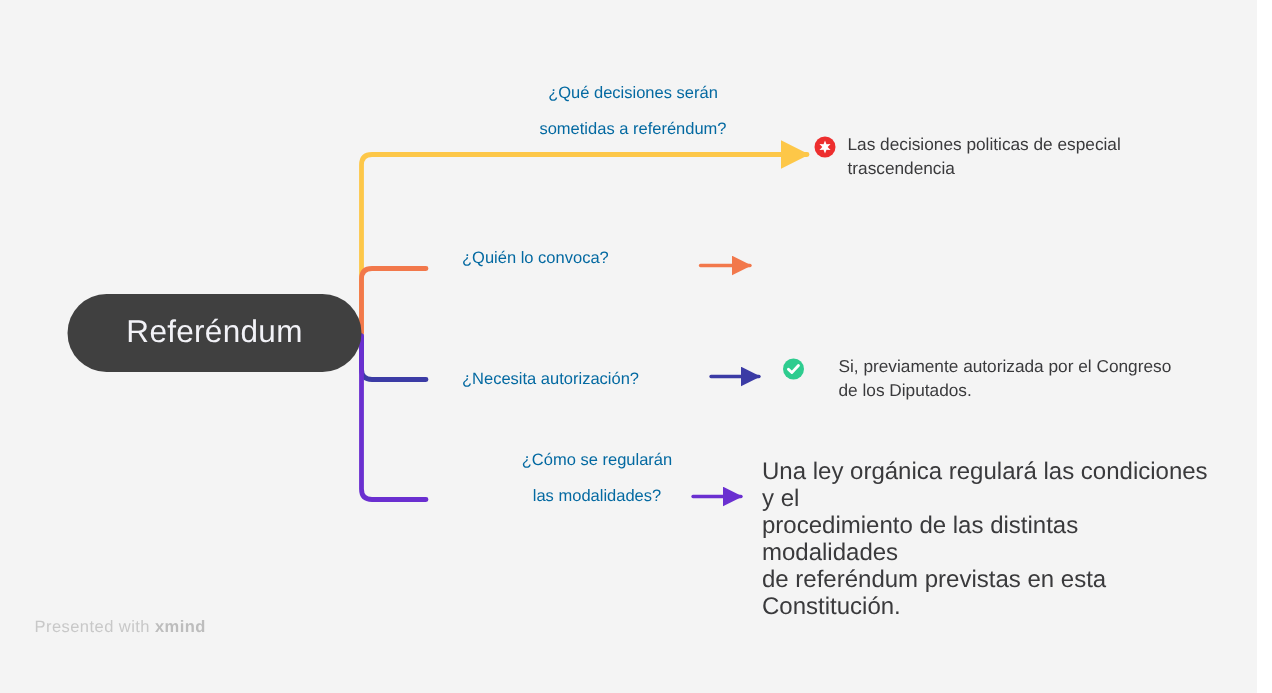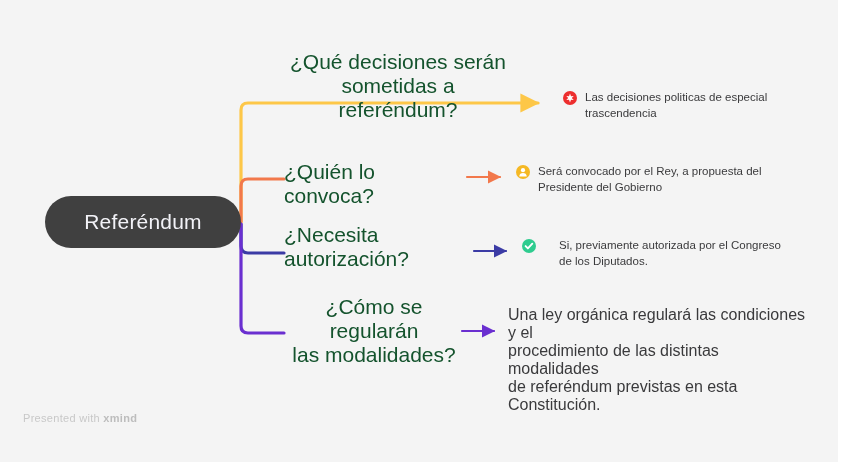--- a/index.html
+++ b/index.html
@@ -45,25 +45,26 @@
     color: #f2f2f7;
     font-size: 21px;
     letter-spacing: 0.2px;
     font-weight: 400;
     white-space: nowrap;
   }
 
   
   .branch-label {
     position: absolute;
-    color: #14532d;
-    font-size: 21px;
+    color: #0369a1;
+    font-size: 11px;
     line-height: 24px;
     text-align: center;
     white-space: pre-line;
+    margin-left: 24px;
   }
 
   
   .leaf {
     position: absolute;
     display: flex;
     align-items: flex-start;
   }
   .leaf-icon {
     flex: 0 0 auto;
@@ -142,44 +143,34 @@
     <path d="M462,331 L494,331" fill="none" stroke="#6a2fd0" stroke-width="2.2" stroke-linecap="round" marker-end="url(#arw-p)"></path>
   </svg>
 
   <div class="root-node">
     <span class="root-label">Referéndum</span>
   </div>
 
   <div class="branch-label" style="left:284px; top:50px; width:228px;">¿Qué decisiones serán
 sometidas a referéndum?</div>
 
-  <div class="leaf" style="left:563px; top:89px; width:262px;">
+  <div class="leaf" style="left:543px; top:89px; width:262px;">
     <span class="leaf-icon" style="background:#ed2e2e;">
       <svg width="14" height="14" viewBox="0 0 14 14">
         <path d="M7,2.6 L8.0,5.2 L10.7,5.0 L8.8,7.0 L10.7,9.0 L8.0,8.8 L7,11.4 L6.0,8.8 L3.3,9.0 L5.2,7.0 L3.3,5.0 L6.0,5.2 z" fill="#ffffff"></path>
       </svg>
     </span>
     <span class="leaf-text">Las decisiones politicas de especial
 trascendencia</span>
   </div>
 
   <div class="branch-label" style="left:284px; top:160px; width:180px; text-align:left;">¿Quién lo convoca?</div>
 
-  <div class="leaf" style="left:516px; top:163px; width:290px;">
-    <span class="leaf-icon" style="background:#f5b824;">
-      <svg width="14" height="14" viewBox="0 0 14 14">
-        <circle cx="7" cy="5.2" r="2.1" fill="#ffffff"></circle>
-        <path d="M3.3,11.4 C3.3,8.9 4.9,7.9 7,7.9 C9.1,7.9 10.7,8.9 10.7,11.4 z" fill="#ffffff"></path>
-      </svg>
-    </span>
-    <span class="leaf-text">Será convocado por el Rey, a propuesta del
-Presidente del Gobierno</span>
-  </div>
 
-  <div class="branch-label" style="left:284px; top:223px; width:190px; text-align:left;">¿Necesita autorización?</div>
+  <div class="branch-label" style="left:284px; top:241px; width:190px; text-align:left;">¿Necesita autorización?</div>
 
   <div class="leaf" style="left:522px; top:237px; width:290px;gap:15px;">
     <span class="leaf-icon" style="background:#2ecc8f;">
       <svg width="14" height="14" viewBox="0 0 14 14">
         <path d="M3.6,7.1 L5.9,9.4 L10.3,4.7" fill="none" stroke="#ffffff" stroke-width="1.9" stroke-linecap="round" stroke-linejoin="round"></path>
       </svg>
     </span>
     <span class="leaf-text">Si, previamente autorizada por el Congreso
 de los Diputados.</span>
   </div>

